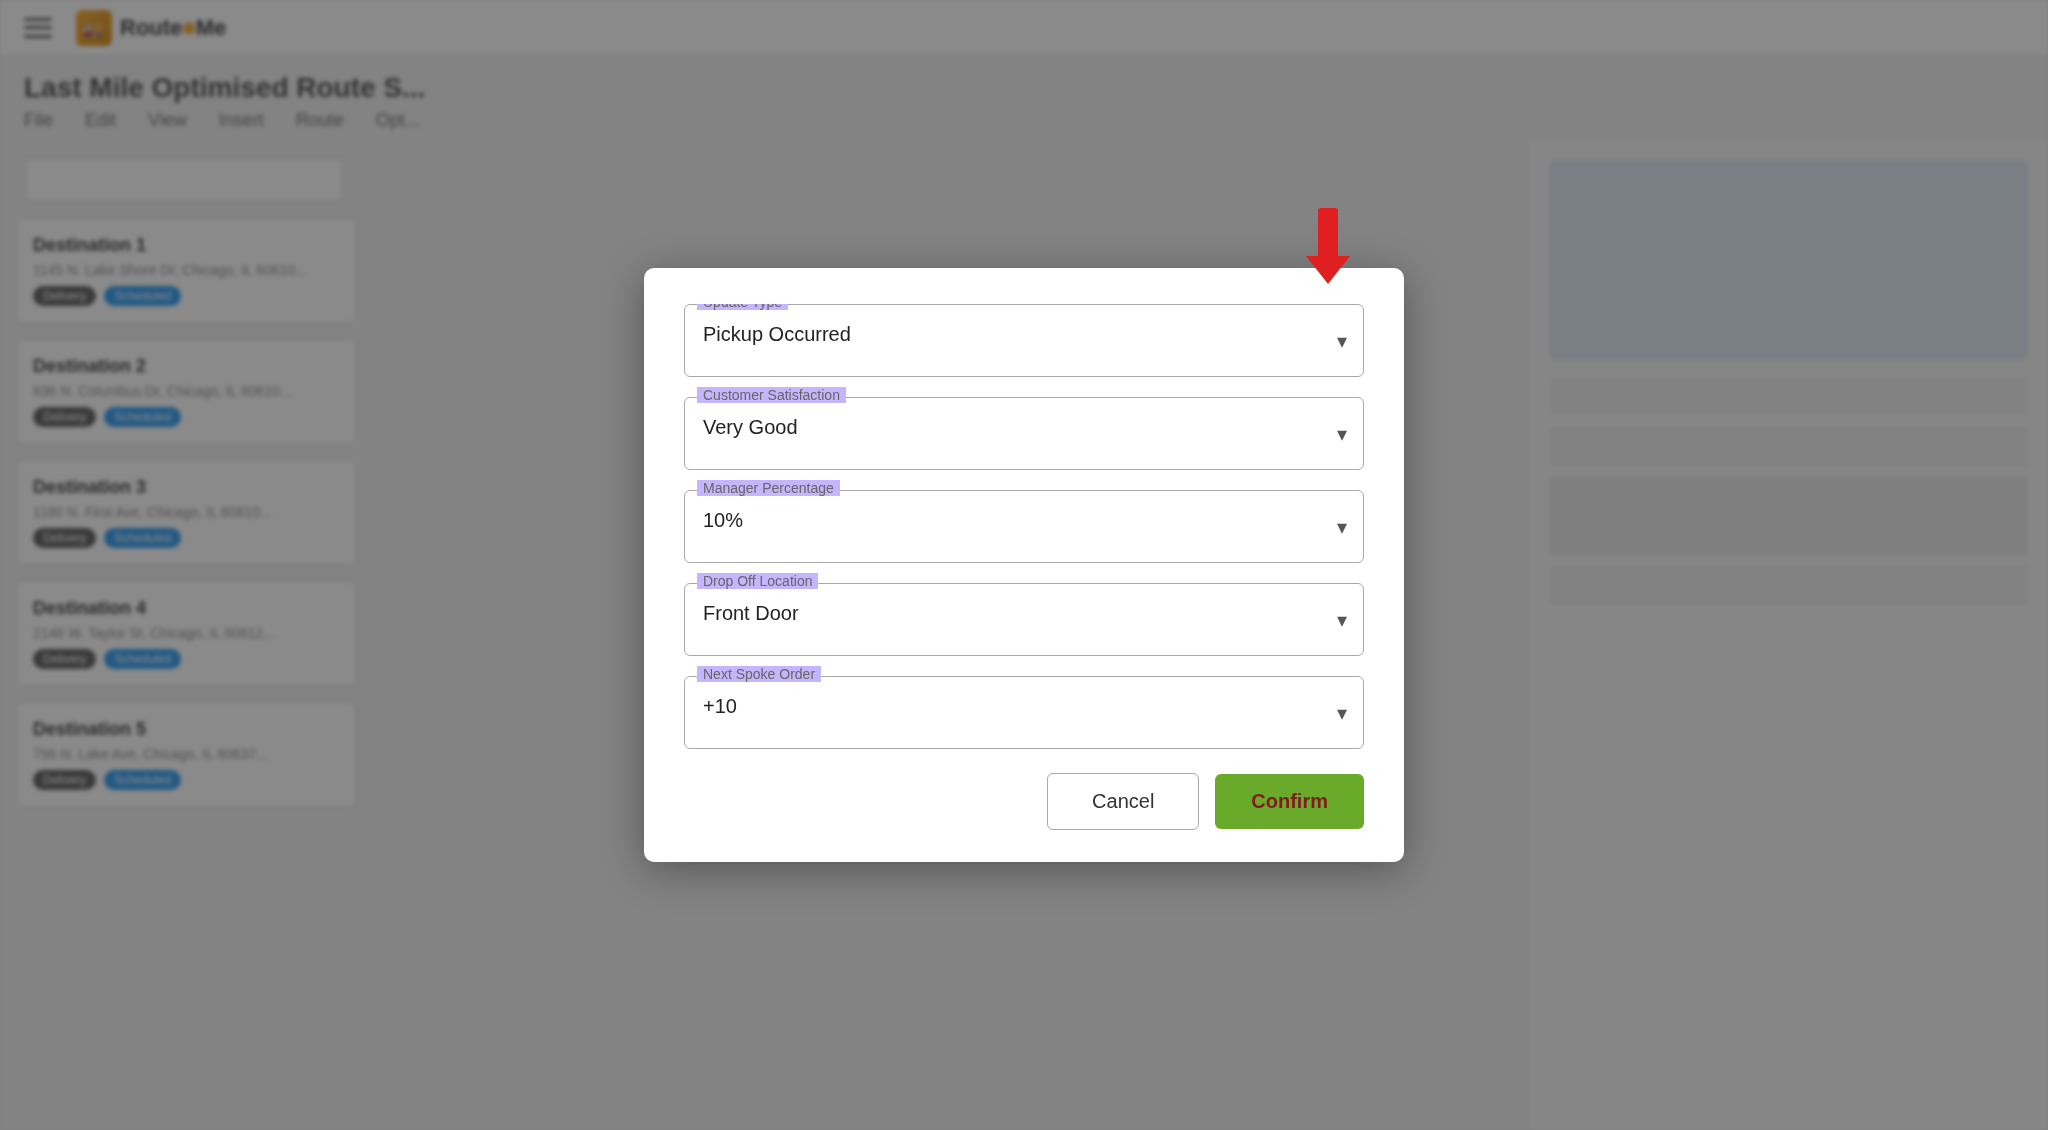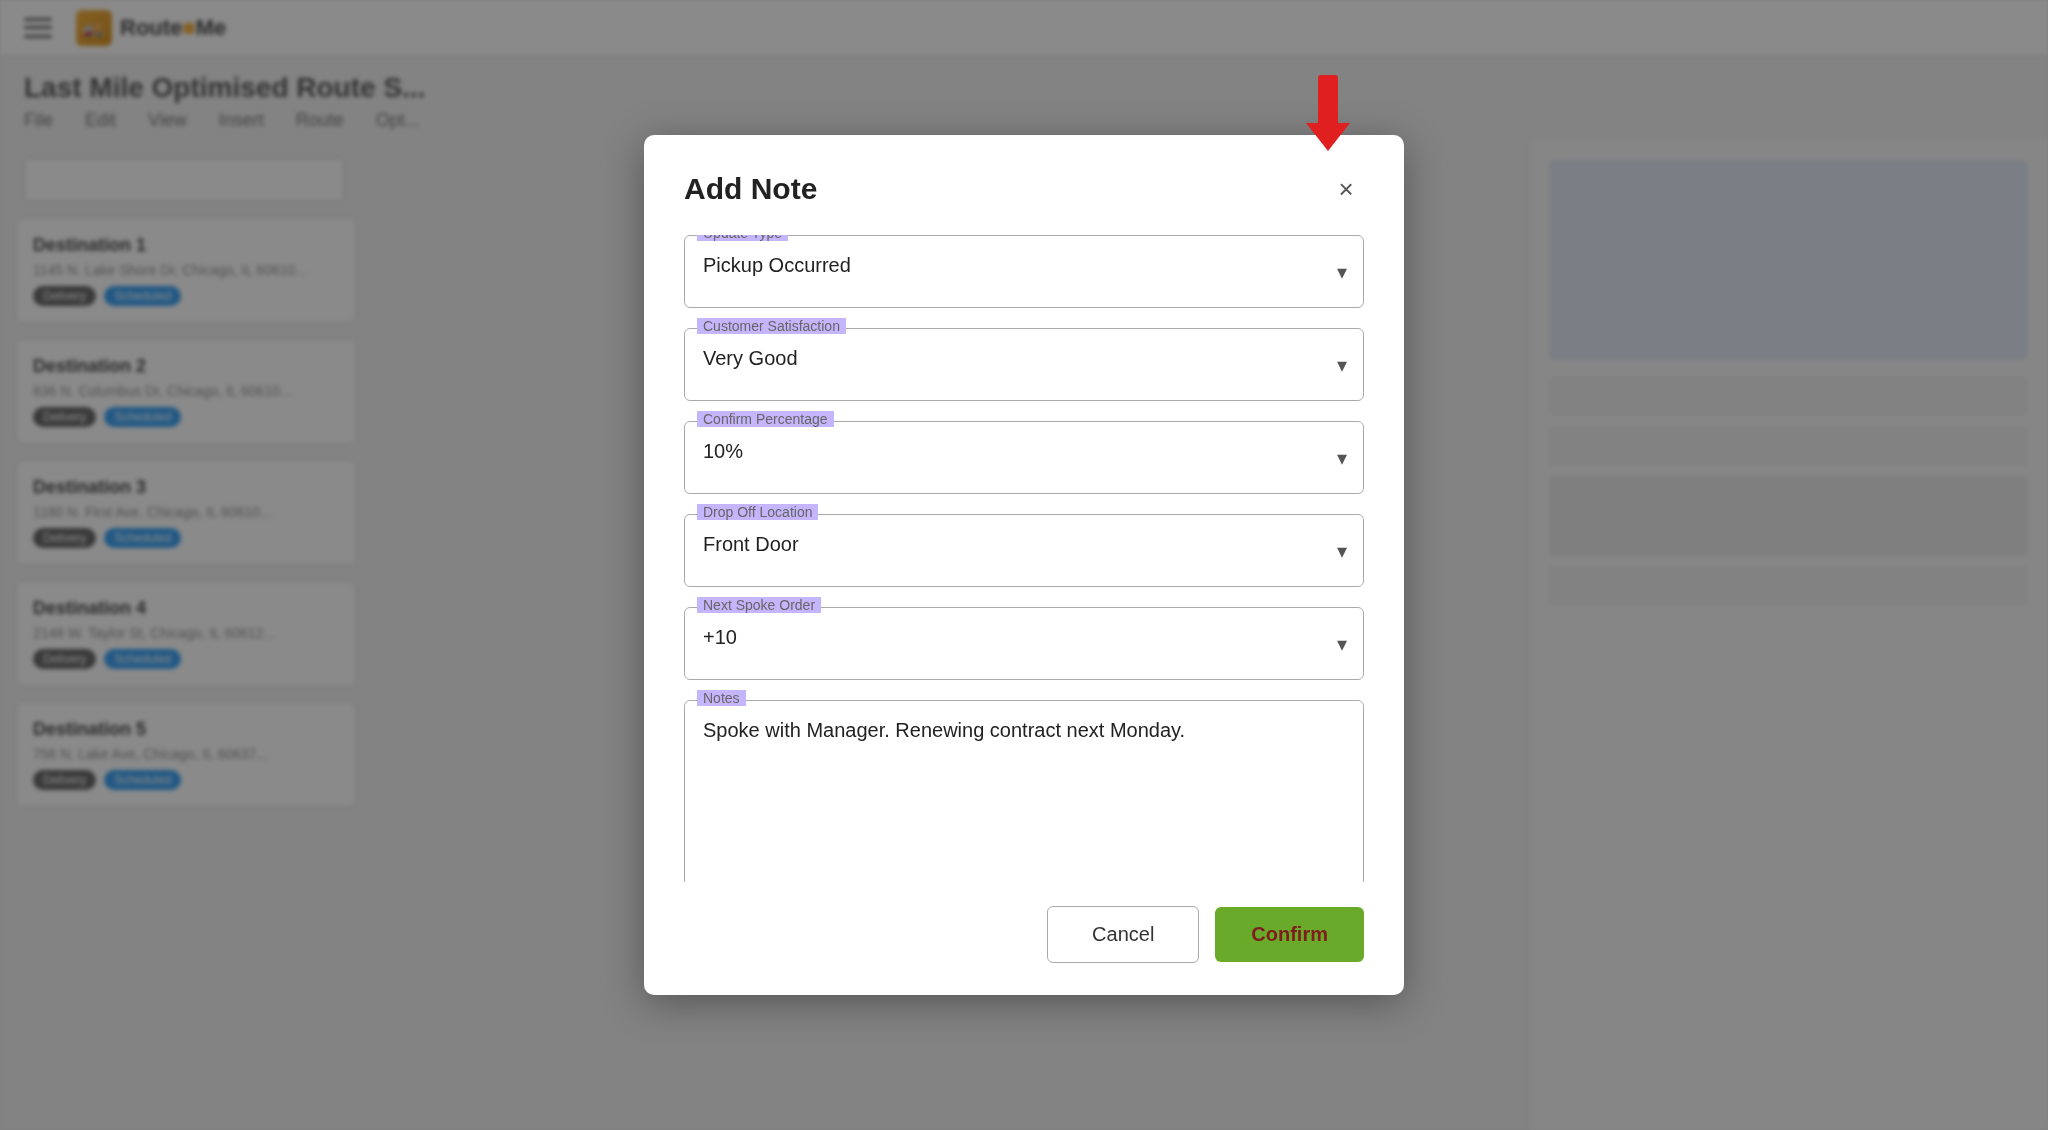--- a/index.html
+++ b/index.html
@@ -390,24 +390,20 @@
     <div style="height:40px; background:#eee; border-radius:4px; margin-bottom:10px;"></div>
     <div style="height:40px; background:#eee; border-radius:4px; margin-bottom:10px;"></div>
     <div style="height:80px; background:#e8e8e8; border-radius:4px; margin-bottom:10px;"></div>
     <div style="height:40px; background:#eee; border-radius:4px;"></div>
   </div>
 </div>
 
 <div class="overlay">
   <div class="modal">
 
-    <div class="modal-header">
-      <span class="modal-title">Add Note</span>
-      <button class="modal-close">×</button>
-    </div>
 
     <div class="modal-body">
 
       <div class="field-group">
         <span class="field-label">Update Type</span>
         <select class="field-select">
           <option>Pickup Occurred</option>
           <option>Delivery Completed</option>
           <option>Attempted</option>
           <option>Other</option>
@@ -421,21 +417,21 @@
           <option>Very Good</option>
           <option>Good</option>
           <option>Neutral</option>
           <option>Bad</option>
           <option>Very Bad</option>
         </select>
         <span class="field-chevron">▾</span>
       </div>
 
       <div class="field-group">
-        <span class="field-label">Confirm Percentage</span>
+        <span class="field-label">Manager Percentage</span>
         <select class="field-select">
           <option>10%</option>
           <option>0%</option>
           <option>5%</option>
           <option>15%</option>
           <option>20%</option>
         </select>
         <span class="field-chevron">▾</span>
       </div>
 
@@ -454,24 +450,20 @@
         <span class="field-label">Next Spoke Order</span>
         <select class="field-select">
           <option>+10</option>
           <option>+1</option>
           <option>+5</option>
           <option>+20</option>
         </select>
         <span class="field-chevron">▾</span>
       </div>
 
-      <div class="notes-group">
-        <span class="field-label">Notes</span>
-        <textarea class="notes-textarea" style="">Spoke with Manager. Renewing contract next Monday.</textarea>
-      </div>
 
     </div>
 
     <div class="modal-footer">
 
       <div class="red-arrow">
         <div class="arrow-shaft"></div>
         <div class="arrow-head"></div>
       </div>
       <button class="btn-cancel">Cancel</button>

